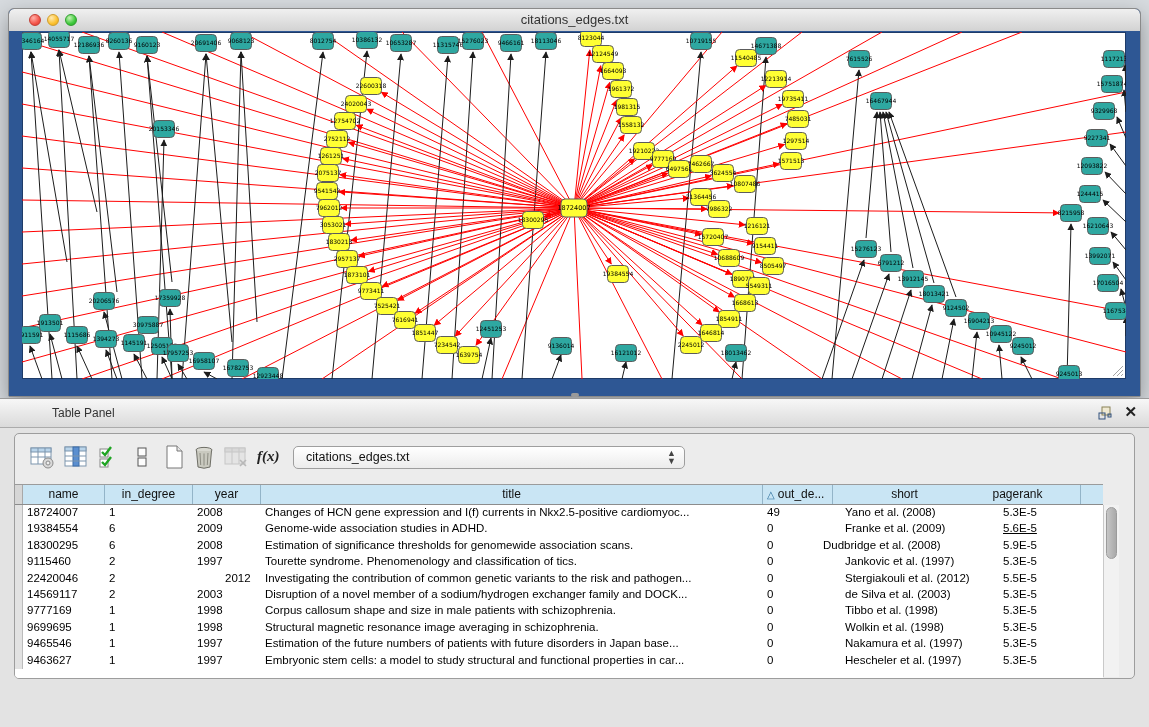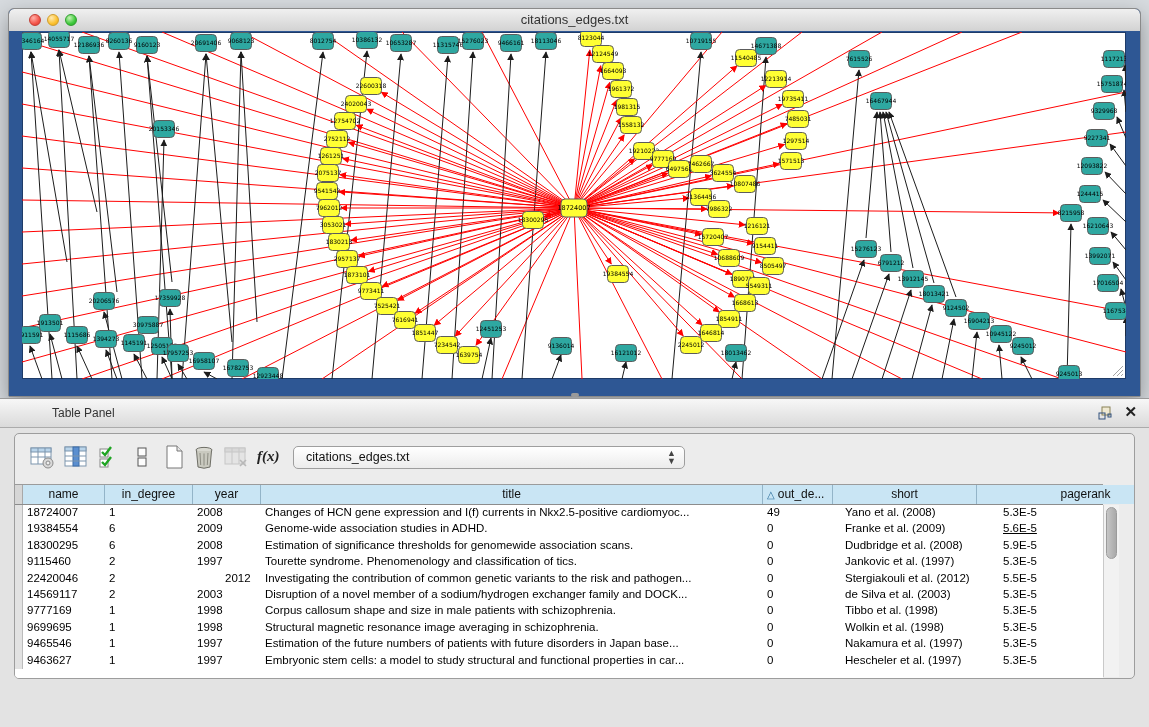--- a/index.html
+++ b/index.html
@@ -784,21 +784,21 @@
 
     <div class="grid">
       <div class="ghead" id="ghead">
           <div class="gh-gutter"></div>
           <div class="gh-cell" style="left: 8px; width: 82px;">name</div>
           <div class="gh-cell" style="left: 90px; width: 88px;">in_degree</div>
           <div class="gh-cell" style="left: 178px; width: 68px;">year</div>
           <div class="gh-cell" style="left: 246px; width: 502px;">title</div>
           <div class="gh-cell" style="left: 748px; width: 70px; text-align: left; padding-left: 4px;"><span class="sort-tri">△</span>out_de...</div>
           <div class="gh-cell" style="left: 818px; width: 144px;">short</div>
-          <div class="gh-cell" style="left: 1008px; width: 126px;">pagerank</div>
+          <div class="gh-cell" style="left: 940px; width: 126px;">pagerank</div>
         </div>
       <div class="gbody" id="gbody">
           <div class="grow">
             <div class="row-gutter"></div>
             <div class="gcell" style="left: 12px;">18724007</div>
             <div class="gcell" style="left: 94px;">1</div>
             <div class="gcell" style="left: 182px;">2008</div>
             <div class="gcell" style="left: 250px; width: 494px;">Changes of HCN gene expression and I(f) currents in Nkx2.5-positive cardiomyoc...</div>
             <div class="gcell" style="left: 752px;">49</div>
             <div class="gcell" style="left: 830px;">Yano et al. (2008)</div>
@@ -814,21 +814,21 @@
             <div class="gcell" style="left: 830px;">Franke et al. (2009)</div>
             <div class="gcell" style="left: 988px; text-decoration: underline;">5.6E-5</div>
           </div>
           <div class="grow">
             <div class="row-gutter"></div>
             <div class="gcell" style="left: 12px;">18300295</div>
             <div class="gcell" style="left: 94px;">6</div>
             <div class="gcell" style="left: 182px;">2008</div>
             <div class="gcell" style="left: 250px; width: 494px;">Estimation of significance thresholds for genomewide association scans.</div>
             <div class="gcell" style="left: 752px;">0</div>
-            <div class="gcell" style="left: 830px;">Dudbridge et al. (2008)</div>
+            <div class="gcell" style="left: 808px;">Dudbridge et al. (2008)</div>
             <div class="gcell" style="left: 988px;">5.9E-5</div>
           </div>
           <div class="grow">
             <div class="row-gutter"></div>
             <div class="gcell" style="left: 12px;">9115460</div>
             <div class="gcell" style="left: 94px;">2</div>
             <div class="gcell" style="left: 182px;">1997</div>
             <div class="gcell" style="left: 250px; width: 494px;">Tourette syndrome. Phenomenology and classification of tics.</div>
             <div class="gcell" style="left: 752px;">0</div>
             <div class="gcell" style="left: 830px;">Jankovic et al. (1997)</div>

